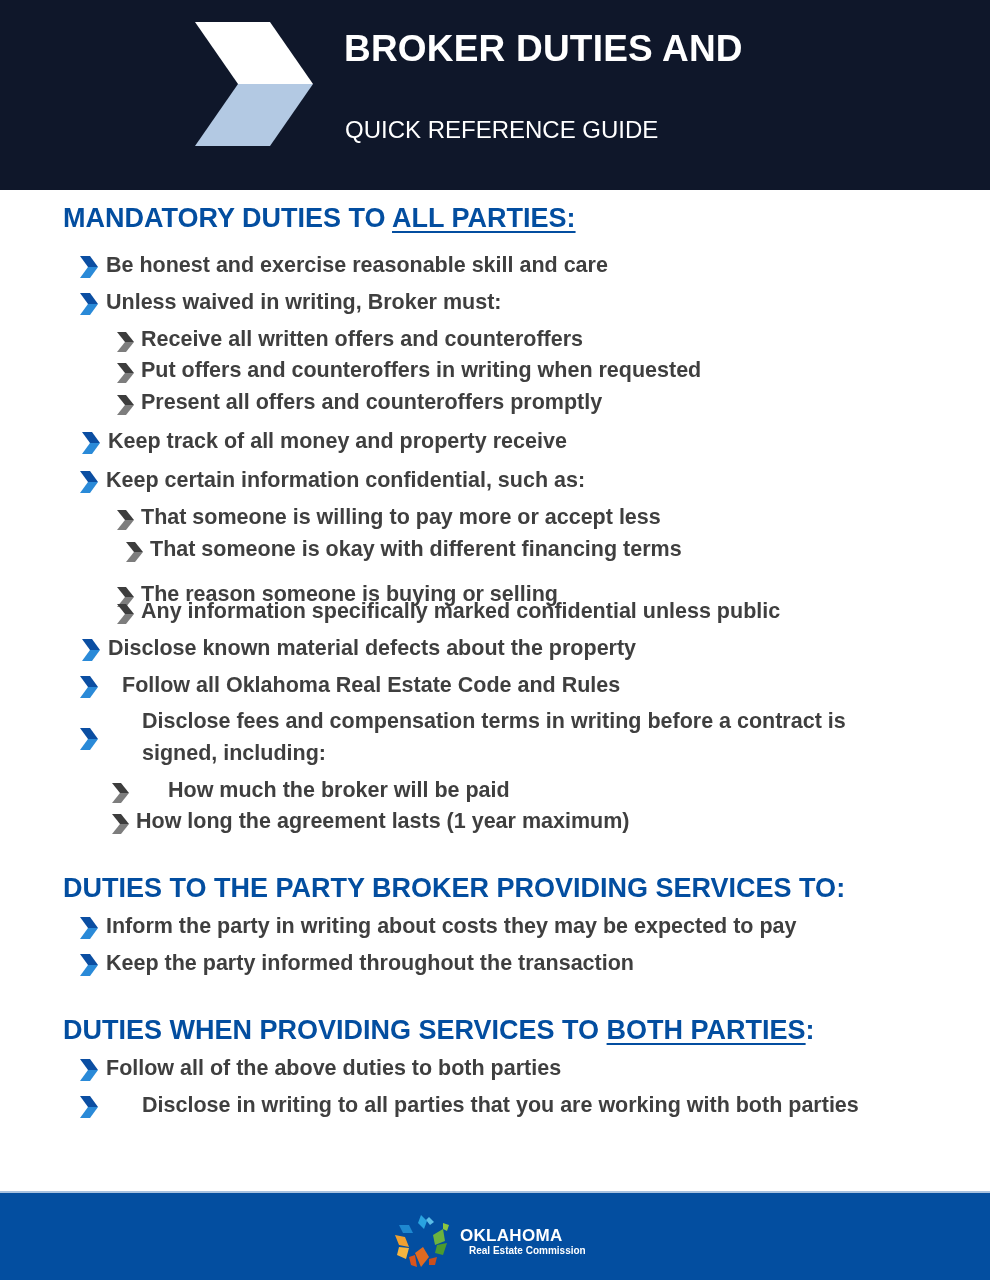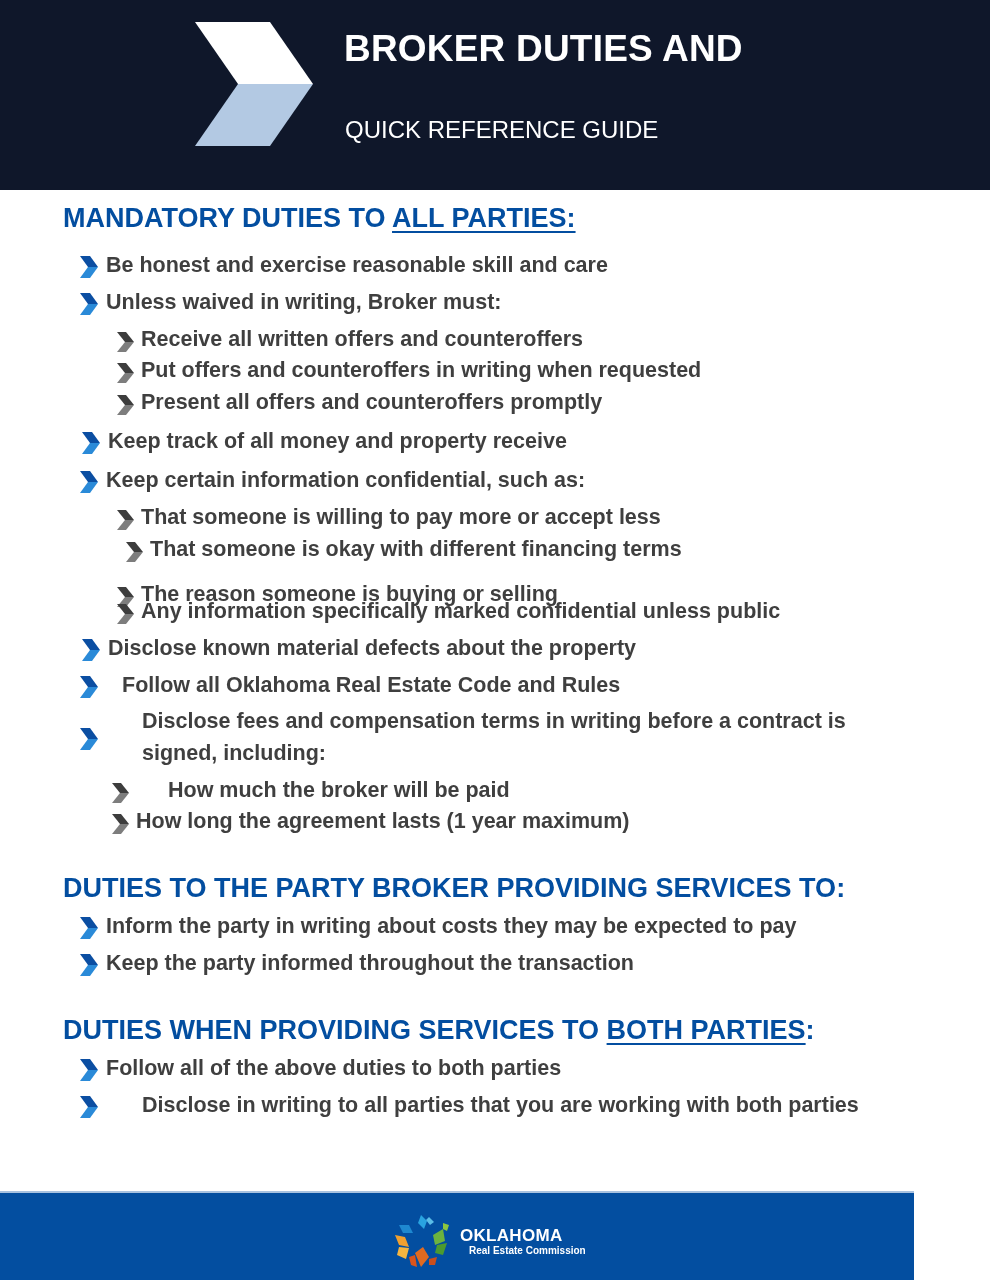--- a/index.html
+++ b/index.html
@@ -32,21 +32,21 @@
     .item {
       position: absolute; display: flex; align-items: center;
       color: #3f3f3f; font-weight: bold; font-size: 21.5px; line-height: 32px;
     }
     .item .txt { white-space: nowrap; }
     .item .txt.wrap { white-space: normal; margin-left: 36px; }
     .bullet { flex: 0 0 auto; width: 24px; height: 24px; margin-top: 4px; margin-right: 4px; }
     .sub .bullet { width: 24px; height: 22px; margin-top: 5px; margin-right: 3px; }
 
     .footer {
-      position: absolute; left: 0; top: 1191px; width: 914px; height: 89px;
+      position: absolute; left: 0; top: 1191px; width: 990px; height: 89px;
       background: #034ea0; border-top: 2px solid #a9c2e0;
     }
     .footer .logo { position: absolute; left: 393px; top: 20px; width: 60px; height: 58px; }
     .footer .brand {
       position: absolute; left: 460px; top: 34px; color: #ffffff; font-weight: bold;
       font-size: 17px; line-height: 18px; letter-spacing: 0.3px;
     }
     .footer .brand-sub {
       position: absolute; left: 460px; top: 52px; color: #ffffff; font-weight: bold;
       font-size: 10px; line-height: 12px; margin-left: 9px;

